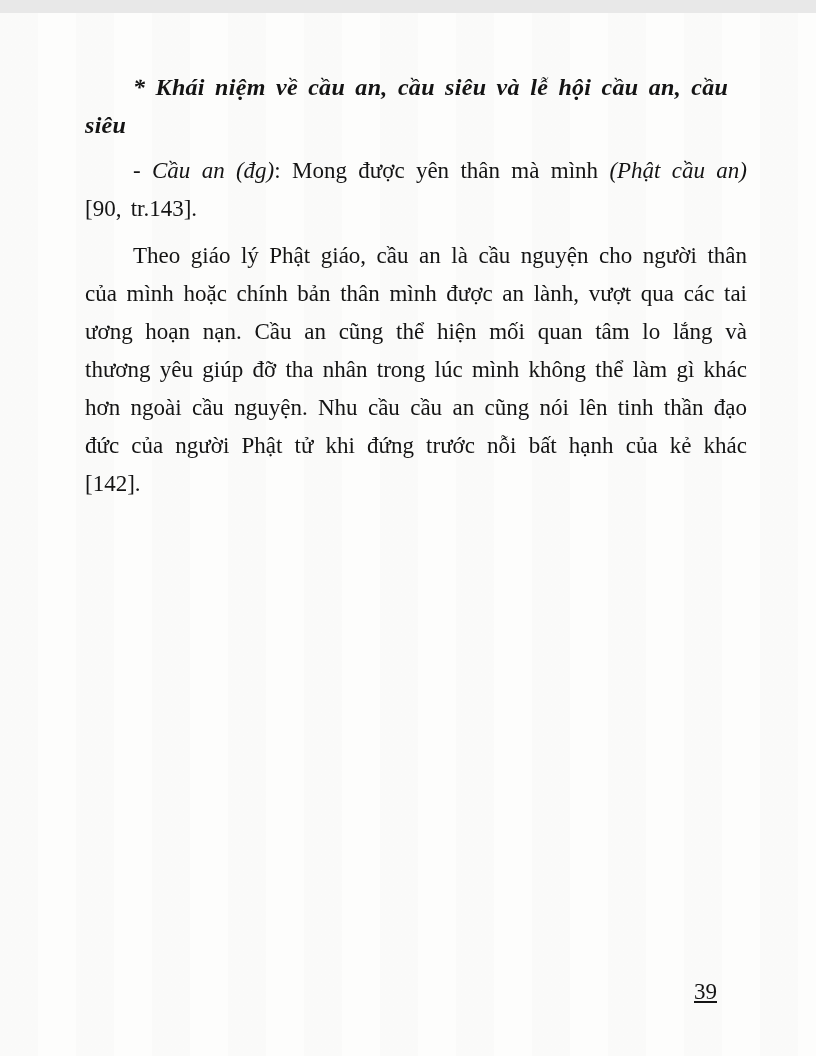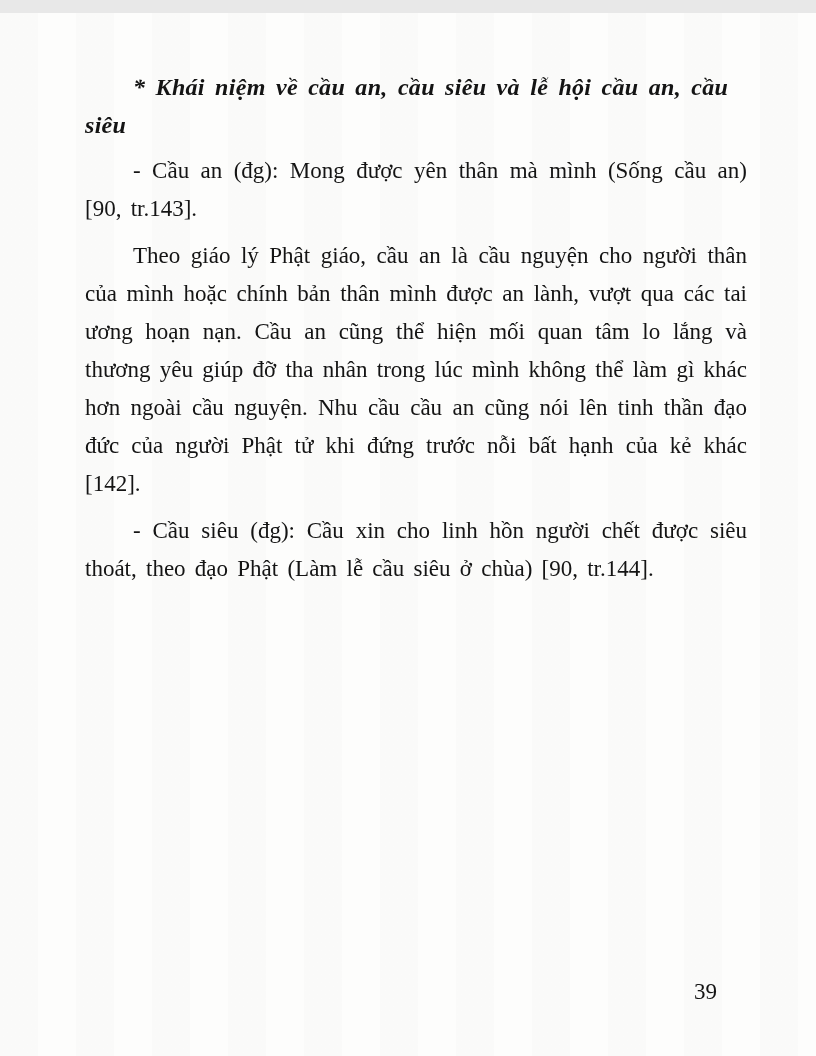--- a/index.html
+++ b/index.html
@@ -40,34 +40,35 @@
   }
   .para {
     margin: 0 0 9px 0;
     font-size: 23px;
     line-height: 38px;
     text-align: justify;
     text-indent: 48px;
     word-spacing: 3.5px;
   }
   .para .it {
+    font-style: italic;
   }
   .page-number {
     position: absolute;
     left: 694px;
     top: 964px;
     font-size: 23px;
     line-height: 30px;
+    text-decoration: underline;
   }
 </style>
 </head>
 <body>
 
 <div class="page">
   <div class="content">
     <p class="heading">* Khái niệm về cầu an, cầu siêu và lễ hội cầu an, cầu siêu</p>
 
-      <p class="para"><span>- </span><span class="it">Cầu an (đg)</span><span>: Mong được yên thân mà mình </span><span class="it">(Sống cầu an)</span><span> [90, tr.143].</span></p>
+      <p class="para"><span>- </span><span class="it">Cầu an (đg)</span><span>: Mong được yên thân mà mình </span><span class="it">(Phật cầu an)</span><span> [90, tr.143].</span></p>
       <p class="para"><span>Theo giáo lý Phật giáo, cầu an là cầu nguyện cho người thân của mình hoặc chính bản thân mình được an lành, vượt qua các tai ương hoạn nạn. Cầu an cũng thể hiện mối quan tâm lo lắng và thương yêu giúp đỡ tha nhân trong lúc mình không thể làm gì khác hơn ngoài cầu nguyện. Nhu cầu cầu an cũng nói lên tinh thần đạo đức của người Phật tử khi đứng trước nỗi bất hạnh của kẻ khác [142].</span></p>
-      <p class="para"><span>- </span><span class="it">Cầu siêu (đg)</span><span>: Cầu xin cho linh hồn người chết được siêu thoát, theo đạo Phật (</span><span class="it">Làm lễ cầu siêu ở chùa</span><span>) [90, tr.144].</span></p>
     </div>
   <div class="page-number">39</div>
 </div>
 
 </body></html>

